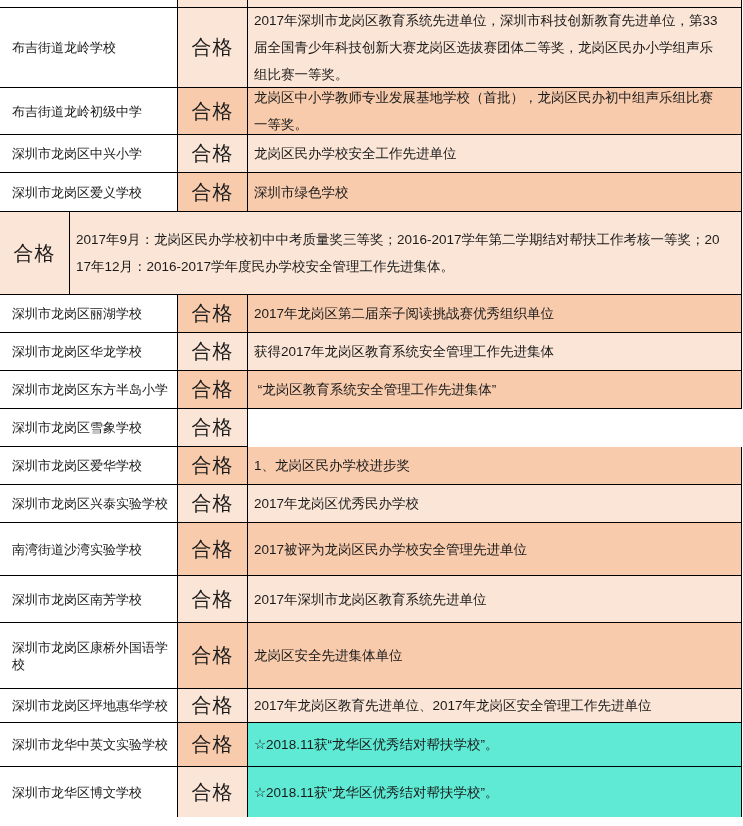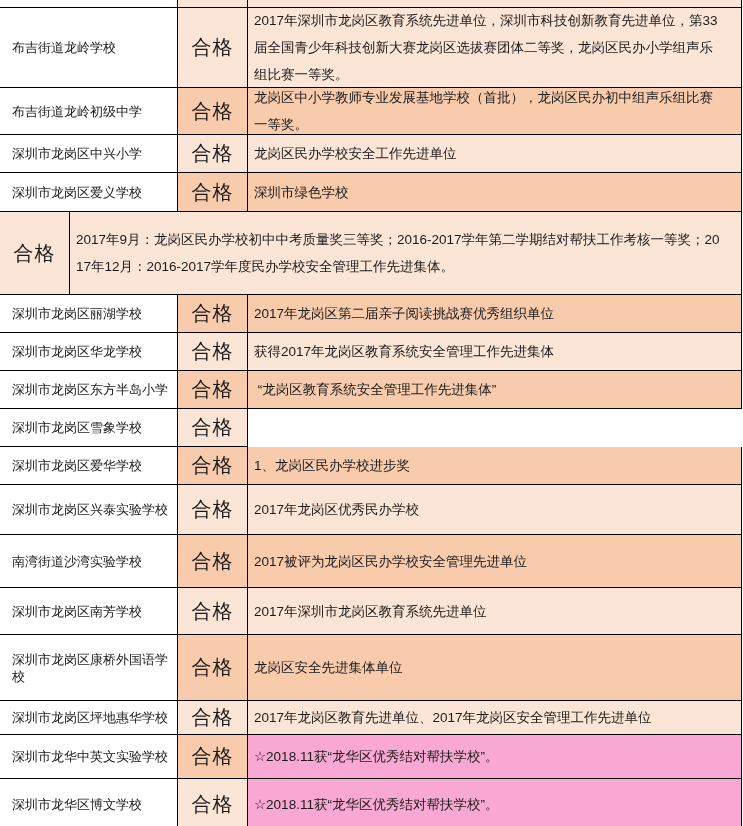--- a/index.html
+++ b/index.html
@@ -10,21 +10,21 @@
   .td{box-sizing:border-box;border-right:1px solid #000;border-bottom:1px solid #000;overflow:hidden;}
   .name{width:178px;background:#ffffff;display:flex;align-items:center;
         padding:0 2px 0 12px;font-size:13px;line-height:17px;}
   .status{width:70px;display:flex;align-items:center;justify-content:center;
           font-size:20px;letter-spacing:1px;}
   .remark{flex:1;display:flex;align-items:center;
           padding:2px 15px 2px 6px;font-size:13.5px;line-height:27px;
           white-space:pre-wrap;word-break:break-all;}
   .shade-light .status,.shade-light .remark{background:#FBE5D6;}
   .shade-dark  .status,.shade-dark  .remark{background:#F8CBAD;}
-  .wdesc .remark{background:#f9a8d4;}
+  .wdesc .remark{background:#5eead4;}
   .last .td{border-bottom:none;}
 </style>
 </head>
 <body>
 
 <div class="page">
   <div class="tbl">
 
     <div class="tr shade-light" style="height:8px">
       <div class="td name"></div>
@@ -83,21 +83,21 @@
       <div class="td name">深圳市龙岗区雪象学校</div>
       <div class="td status">合格</div>
     </div>
 
     <div class="tr shade-dark" style="height:38px">
       <div class="td name">深圳市龙岗区爱华学校</div>
       <div class="td status">合格</div>
       <div class="td remark">1、龙岗区民办学校进步奖</div>
     </div>
 
-    <div class="tr shade-light" style="height:50px">
+    <div class="tr shade-light" style="height:38px">
       <div class="td name">深圳市龙岗区兴泰实验学校</div>
       <div class="td status">合格</div>
       <div class="td remark">2017年龙岗区优秀民办学校</div>
     </div>
 
     <div class="tr shade-dark" style="height:53px">
       <div class="td name">南湾街道沙湾实验学校</div>
       <div class="td status">合格</div>
       <div class="td remark">2017被评为龙岗区民办学校安全管理先进单位</div>
     </div>

